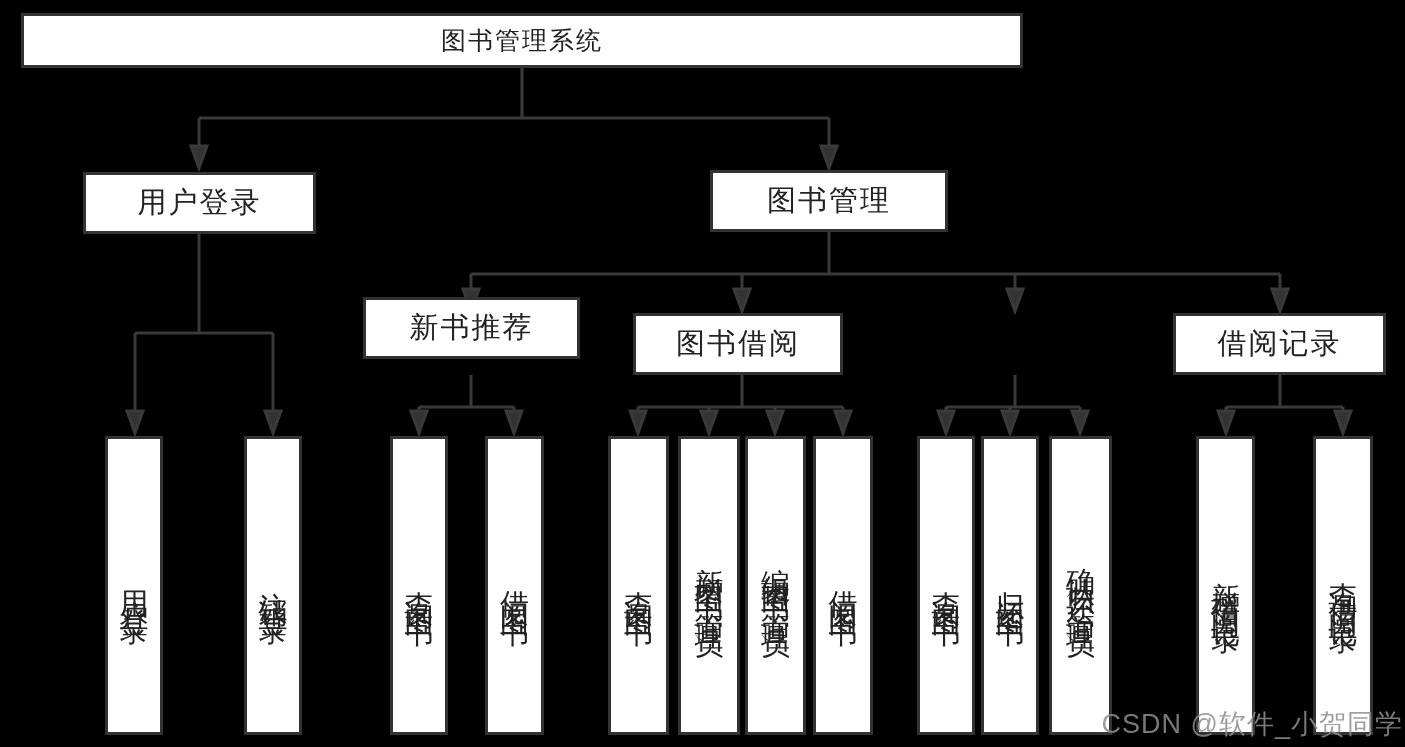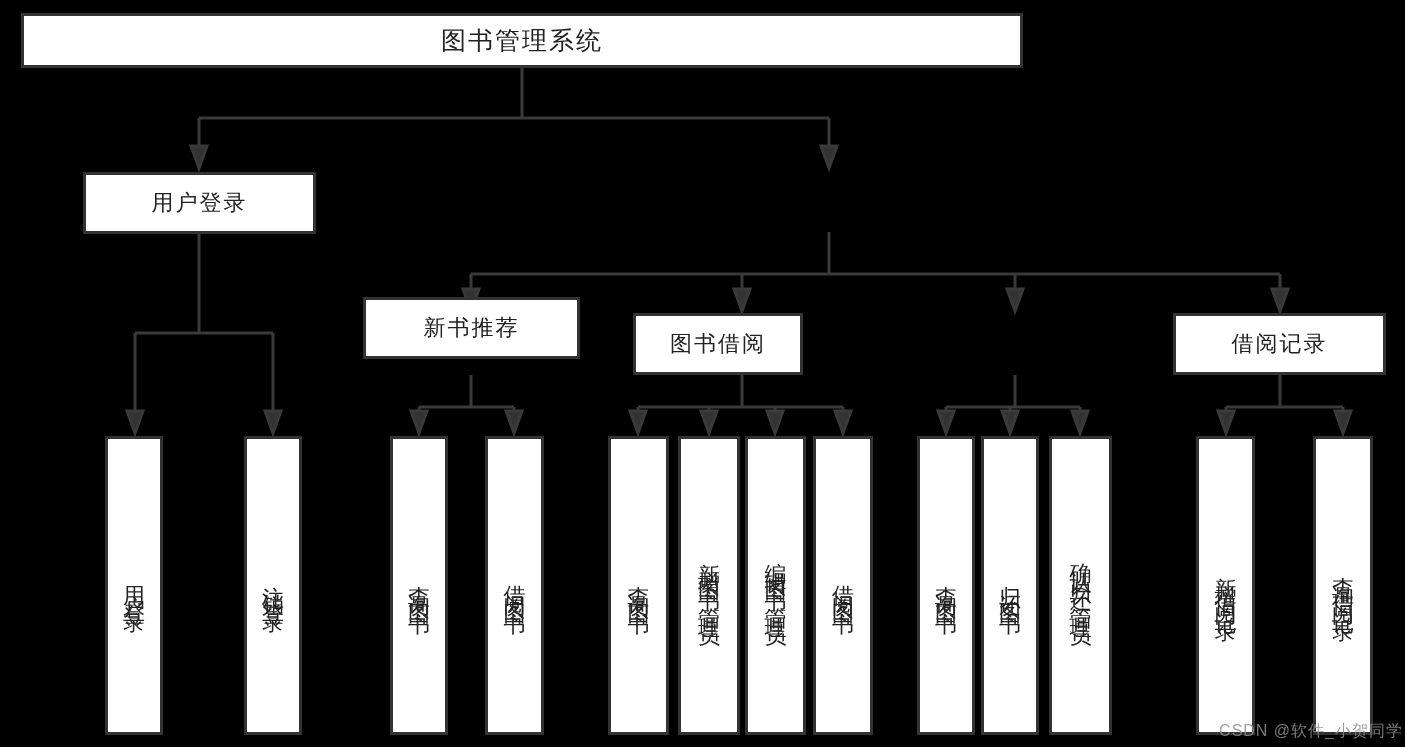--- a/index.html
+++ b/index.html
@@ -25,38 +25,38 @@
   }
   .box {
     position: absolute;
     box-sizing: border-box;
     background: #ffffff;
     border: 3px solid #333333;
     display: flex;
     align-items: center;
     justify-content: center;
     color: #222222;
-    font-size: 22px;
+    font-size: 29px;
     letter-spacing: 2px;
     z-index: 2;
     white-space: nowrap;
   }
   .box.title { font-size: 25px; }
   .box.v span {
     writing-mode: vertical-lr;
     text-orientation: upright;
     letter-spacing: 9px;
     line-height: 1;
     white-space: normal;
   }
   #watermark {
     position: absolute;
     right: 2px;
     bottom: 5px;
-    font-size: 16px;
+    font-size: 27px;
     color: #8f8f8f;
     opacity: 0.85;
     letter-spacing: 1px;
     z-index: 3;
   }
 </style>
 </head>
 <body>
 
 <div id="stage">
@@ -106,25 +106,28 @@
     </g>
   </svg>
 
   <div class="box title" style="left:21px; top:13px; width:1002px; height:55px;">
     <span>图书管理系统</span>
   </div>
 
   <div class="box" style="left:83px; top:172px; width:233px; height:62px;">
     <span>用户登录</span>
   </div>
+  <div class="box" style="left:710px; top:170px; width:238px; height:62px;">
+    <span>图书管理</span>
+  </div>
 
   <div class="box" style="left:363px; top:297px; width:217px; height:62px;">
     <span>新书推荐</span>
   </div>
-  <div class="box" style="left:633px; top:313px; width:170px; height:62px;">
+  <div class="box" style="left:633px; top:313px; width:210px; height:62px;">
     <span>图书借阅</span>
   </div>
   <div class="box" style="left:1173px; top:313px; width:213px; height:62px;">
     <span>借阅记录</span>
   </div>
 
   <div class="box v" style="left:105px; top:436px; width:58px; height:299px;">
     <span>用户登录</span>
   </div>
   <div class="box v" style="left:244px; top:436px; width:58px; height:299px;">

